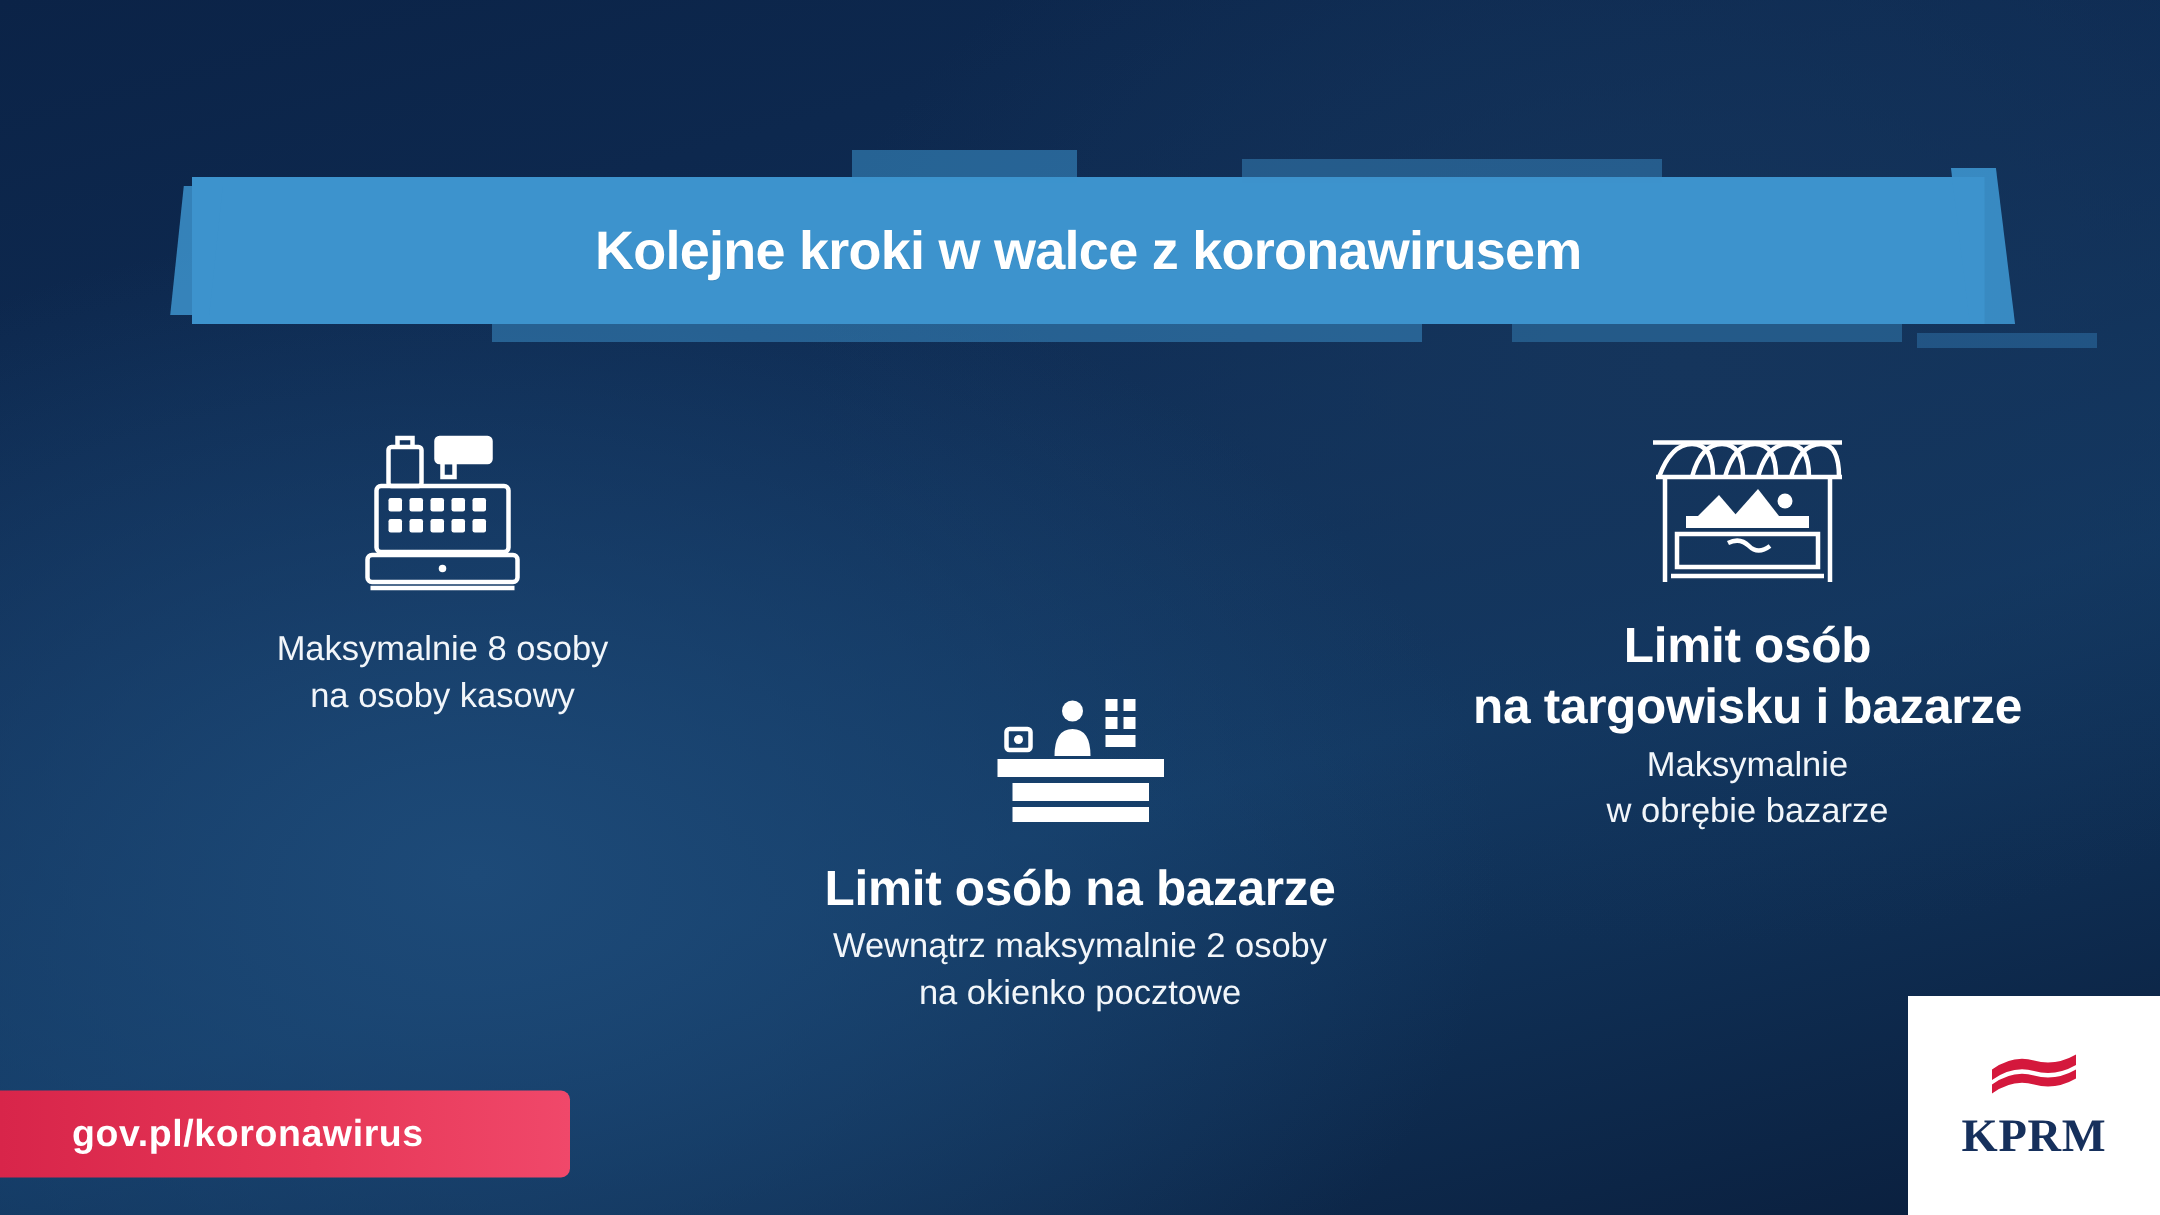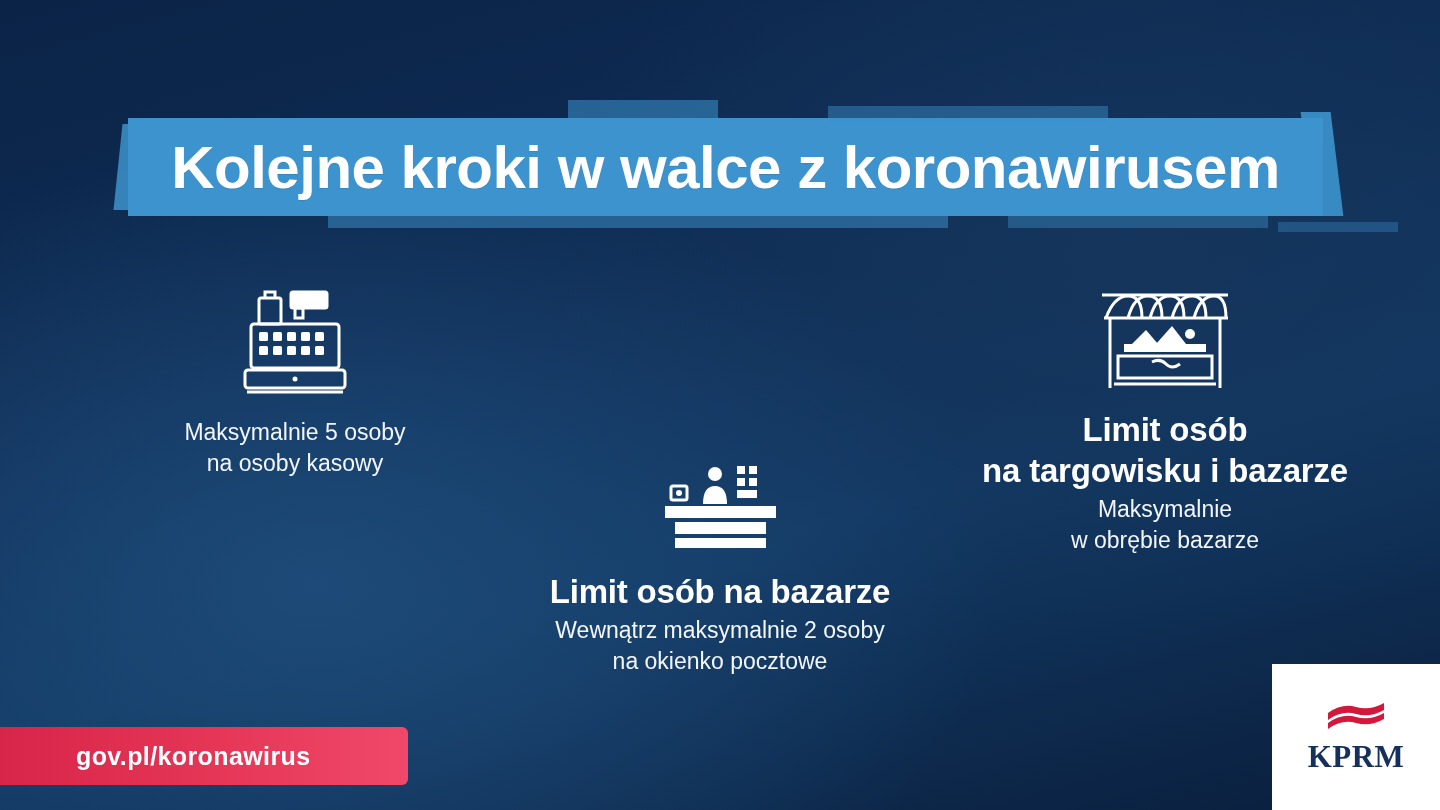--- a/index.html
+++ b/index.html
@@ -64,21 +64,21 @@
   .f3 { left: 200px; top: 96px; width: 620px; height: 14px; opacity: .5; }
   .f4 { left: 880px; top: 98px; width: 260px; height: 12px; opacity: .4; }
   .f5 { left: 1150px; top: 104px; width: 120px; height: 10px; opacity: .35; }
   .banner-title {
     position: absolute;
     inset: 0;
     display: flex;
     align-items: center;
     justify-content: center;
     color: #ffffff;
-    font-size: 60px;
+    font-size: 36px;
     font-weight: bold;
     letter-spacing: -0.5px;
     white-space: nowrap;
     text-shadow: 0 1px 0 rgba(0,0,0,.08);
   }
 
   
   .block {
     position: absolute;
     text-align: center;
@@ -114,21 +114,20 @@
   .url-pill {
     position: absolute;
     left: 0;
     top: 727px;
     height: 58px;
     width: 380px;
     background: linear-gradient(90deg, #d8254a 0%, #e63757 55%, #f0486a 100%);
     border-radius: 0 6px 6px 0;
     display: flex;
     align-items: center;
-    padding-left: 28px;
   }
   .url-pill span {
     color: #ffffff;
     font-size: 25px;
     font-weight: bold;
     letter-spacing: .4px;
     padding-left: 48px;
   }
   .kprm {
     position: absolute;
@@ -191,21 +190,21 @@
           <rect x="52" y="58" width="9" height="9" rx="1.5"></rect>
           <rect x="66" y="58" width="9" height="9" rx="1.5"></rect>
           <rect x="80" y="58" width="9" height="9" rx="1.5"></rect>
         </g>
 
         <rect x="10" y="82" width="100" height="18" rx="3" fill="none"></rect>
         <circle cx="60" cy="91" r="2.5" fill="#ffffff" stroke="none"></circle>
         <line x1="12" y1="104" x2="108" y2="104"></line>
       </svg>
     </div>
-    <p>Maksymalnie 5 osoby</p>
+    <p>Maksymalnie 8 osoby</p>
     <p>na osoby kasowy</p>
   </div>
 
   <div class="block" id="block-post">
     <div class="icon">
       <svg width="115" height="100" viewBox="0 0 115 100" fill="none" stroke="#ffffff" stroke-width="3">
 
         <g fill="#ffffff" stroke="none">
           <rect x="74" y="6" width="8" height="8"></rect>
           <rect x="86" y="6" width="8" height="8"></rect>

